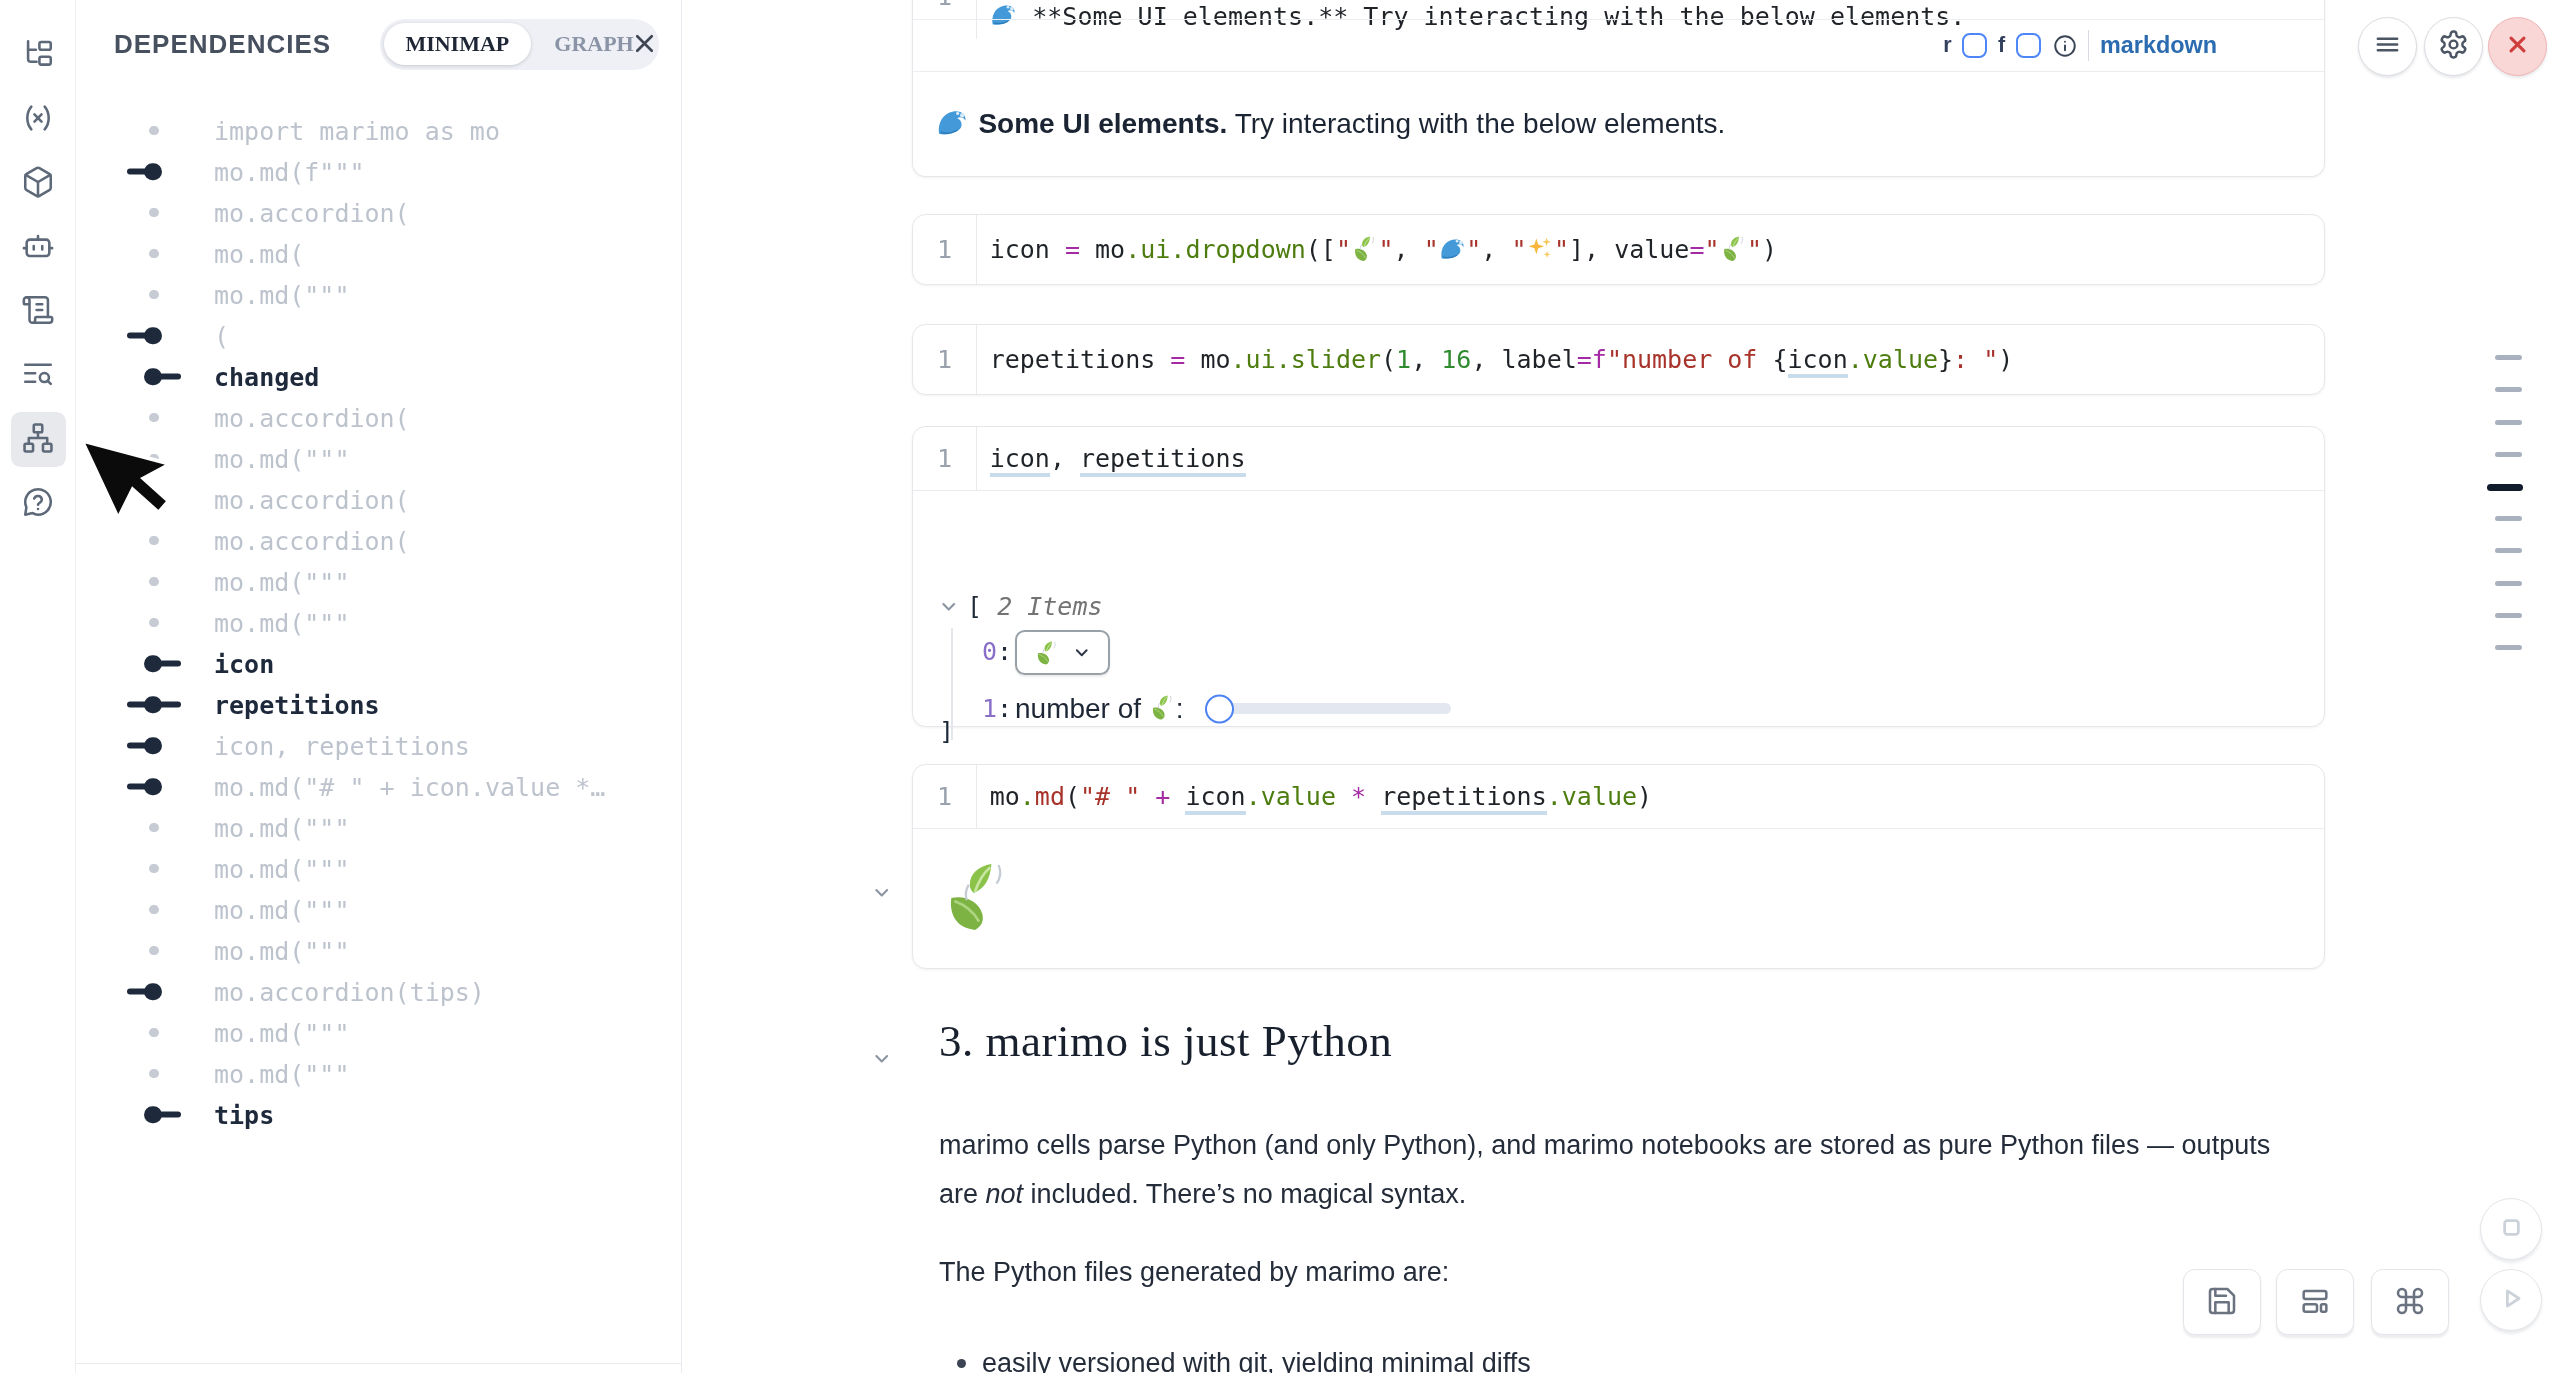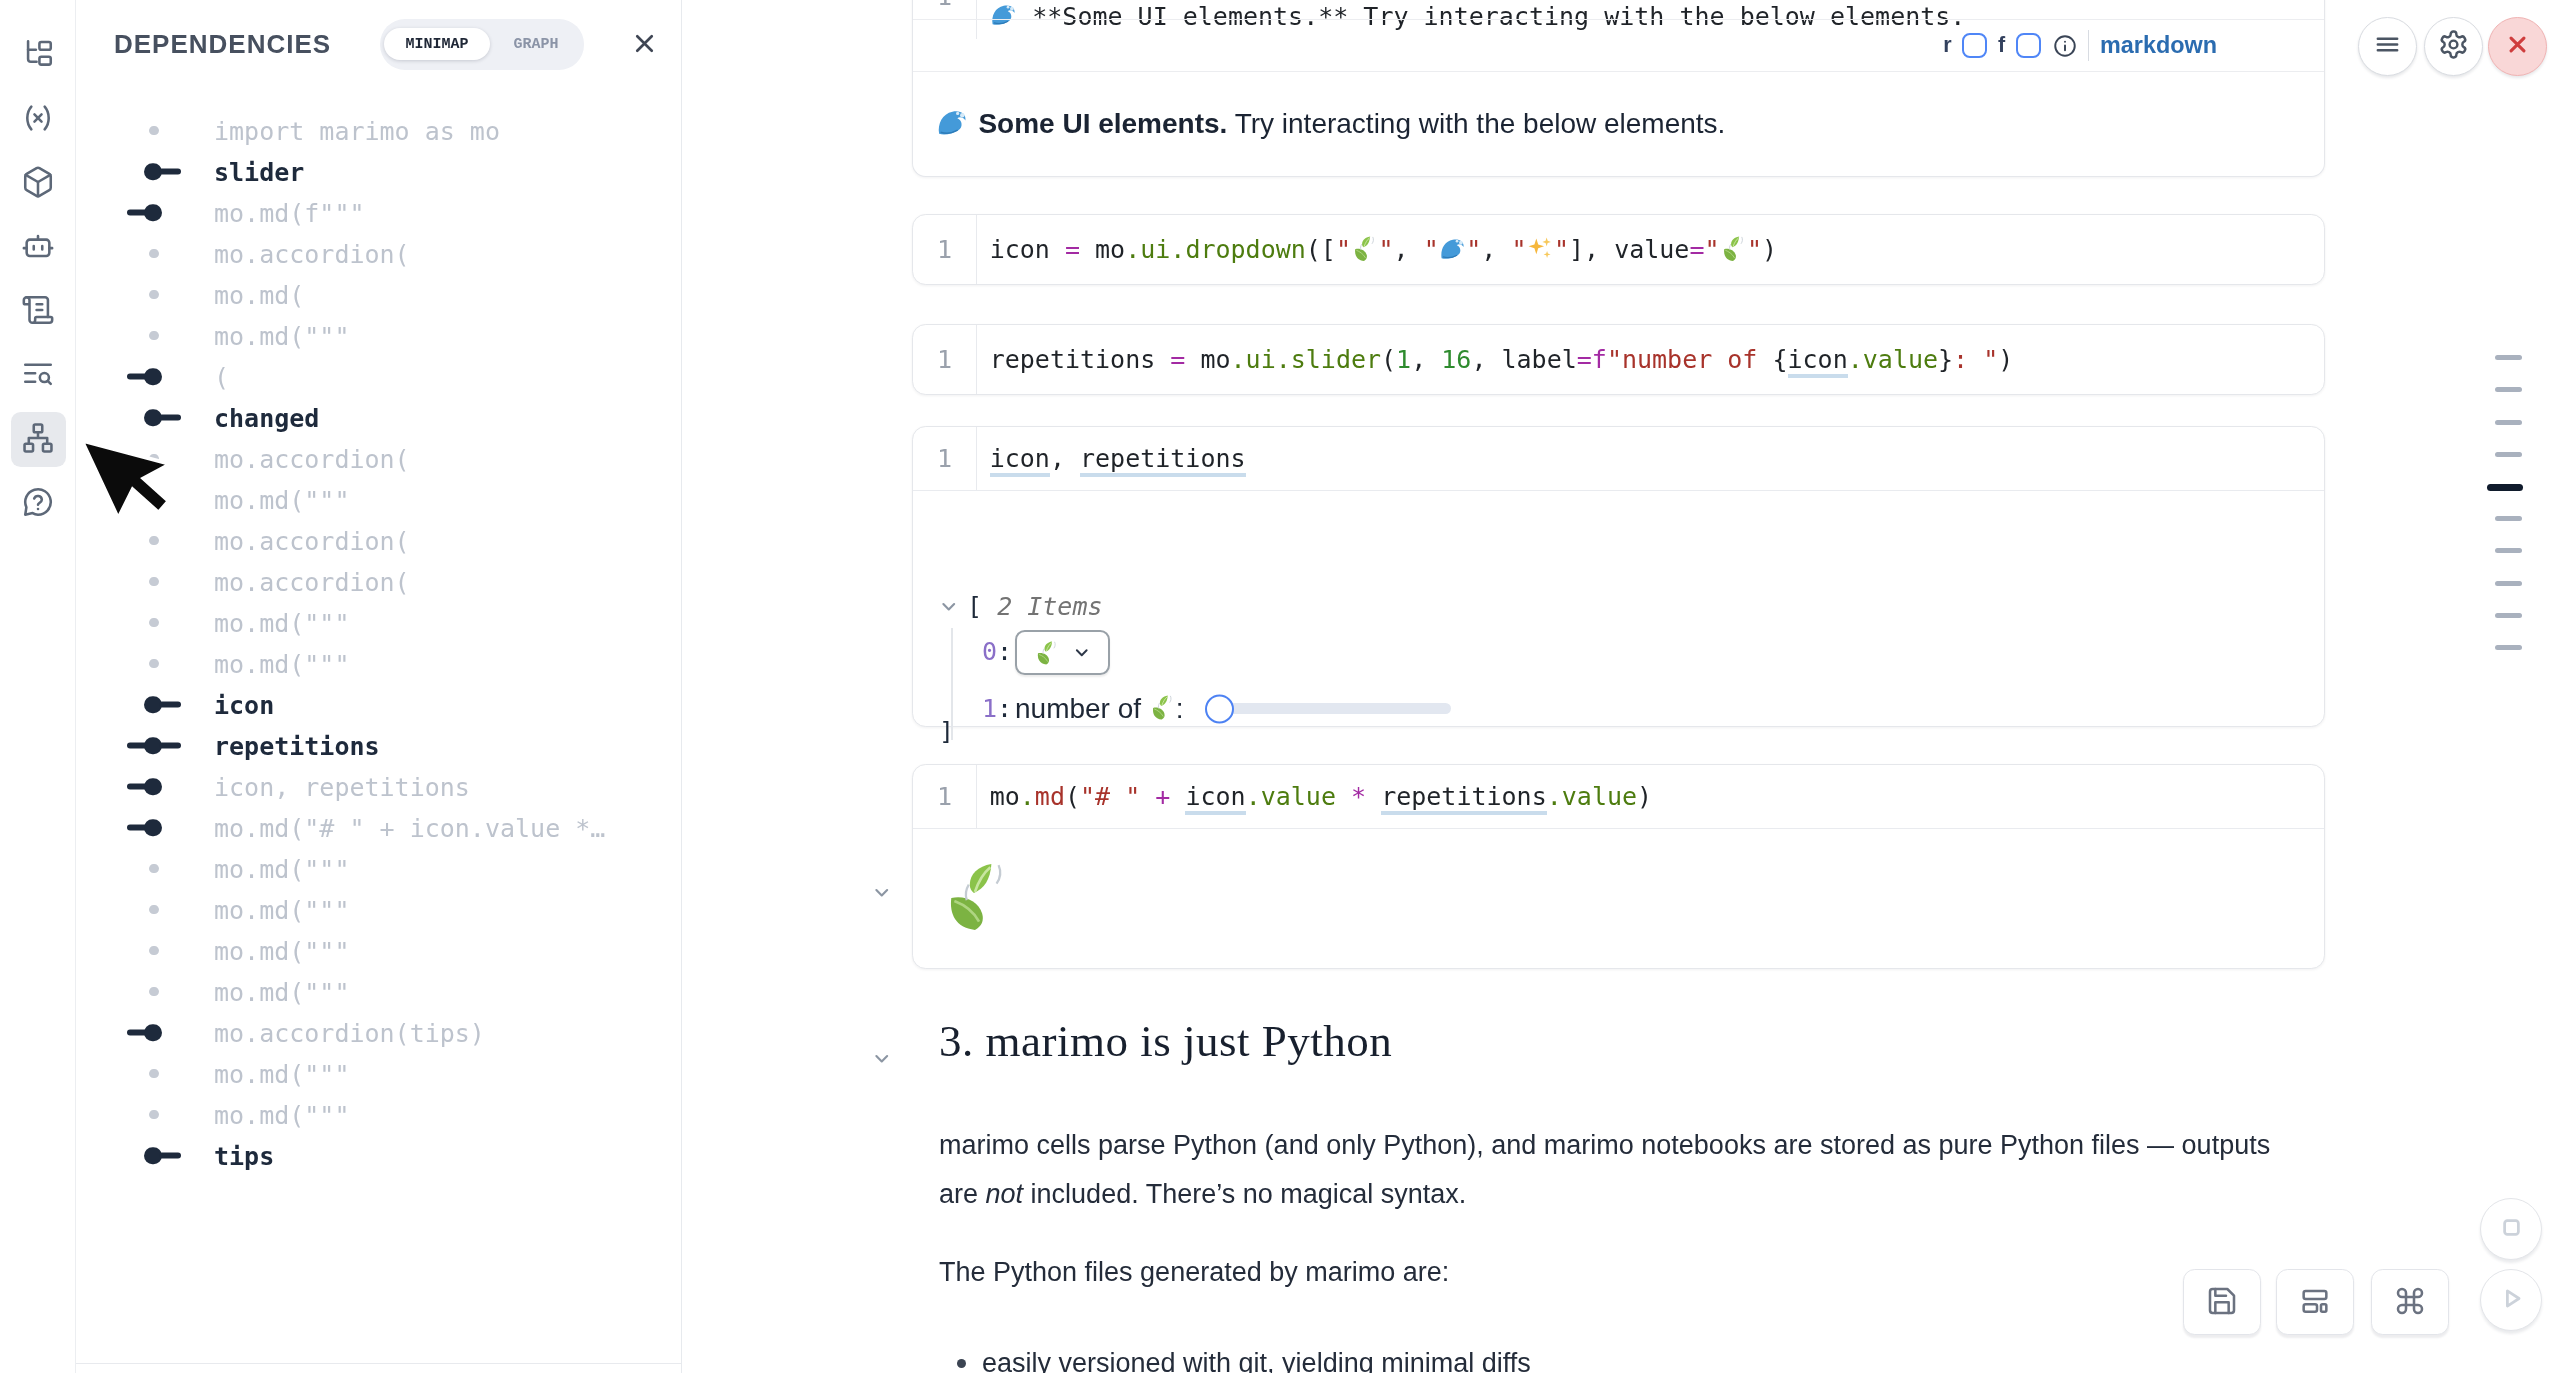--- a/index.html
+++ b/index.html
@@ -17,21 +17,21 @@
                    stroke-width:1.8; stroke-linecap:round; stroke-linejoin:round; }
 
   
   #dep-panel { position:absolute; left:76px; top:0; width:606px; height:1374px;
                background:#fff; border-right:1px solid #e7eaee; z-index:4; }
   #dep-header { position:absolute; left:2px; top:0; width:100%; height:88px; }
   #dep-title { position:absolute; left:36px; top:29px; font-size:26px; font-weight:bold;
                letter-spacing:1px; color:#47505f; }
   .seg { position:absolute; left:302px; top:18.5px; height:51px; background:#eef0f5;
          border-radius:25px; display:flex; align-items:center; padding:3.9px; gap:2px; }
-  .seg-btn { border:none; background:transparent; font-family:Liberation Mono, monospace; font-size:15px;
+  .seg-btn { border:none; background:transparent; font-family:Liberation Serif, serif; font-size:22px;
              font-weight:bold; color:#8b94a7; padding:7.8px 21.5px; border-radius:21.5px; cursor:pointer; }
   .seg-btn.active { background:#fff; color:#1f2736; box-shadow:0 1px 3.9px rgba(20,30,50,.18); }
   .xbtn { position:absolute; left:547px; top:25px; width:39px; height:39px; border:none;
           background:transparent; cursor:pointer; }
   .xbtn svg { width:29px; height:29px; stroke:#3f4654; stroke-width:2.2; fill:none; stroke-linecap:round; }
 
   #minimap { position:absolute; left:0; top:110px; width:100%; }
   .mrow { position:relative; height:41px; cursor:pointer;
           font-family:"DejaVu Sans Mono", monospace; }
   .mrow .txt { position:absolute; left:138px; top:50%; transform:translateY(-50%);
@@ -245,25 +245,20 @@
       <button class="xbtn">
         <span><svg viewBox="0 0 24 24">
               <path d="M6 6l12 12M18 6L6 18"></path>
             </svg></span>
       </button>
     </div>
     <div id="minimap">
         <div class="mrow">
           <span class="gdot small"></span>
           <span class="txt dim">import marimo as mo</span>
-        </div>
-        <div class="mrow">
-          <span class="gdot big"></span>
-          <span class="gbar r"></span>
-          <span class="txt strong">slider</span>
         </div>
         <div class="mrow">
           <span class="gbar l"></span>
           <span class="gdot big"></span>
           <span class="txt dim">mo.md(f"""</span>
         </div>
         <div class="mrow">
           <span class="gdot small"></span>
           <span class="txt dim">mo.accordion(</span>
         </div>

